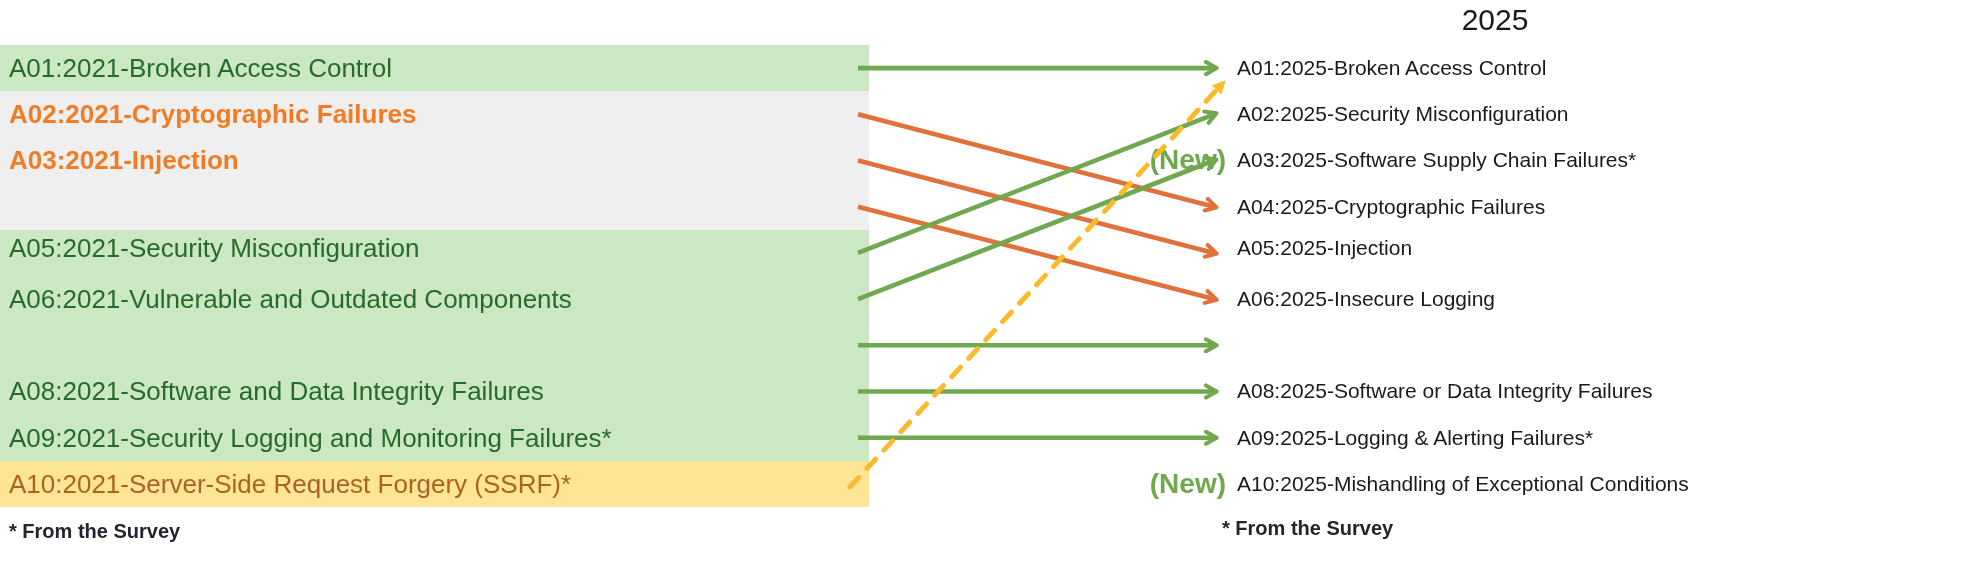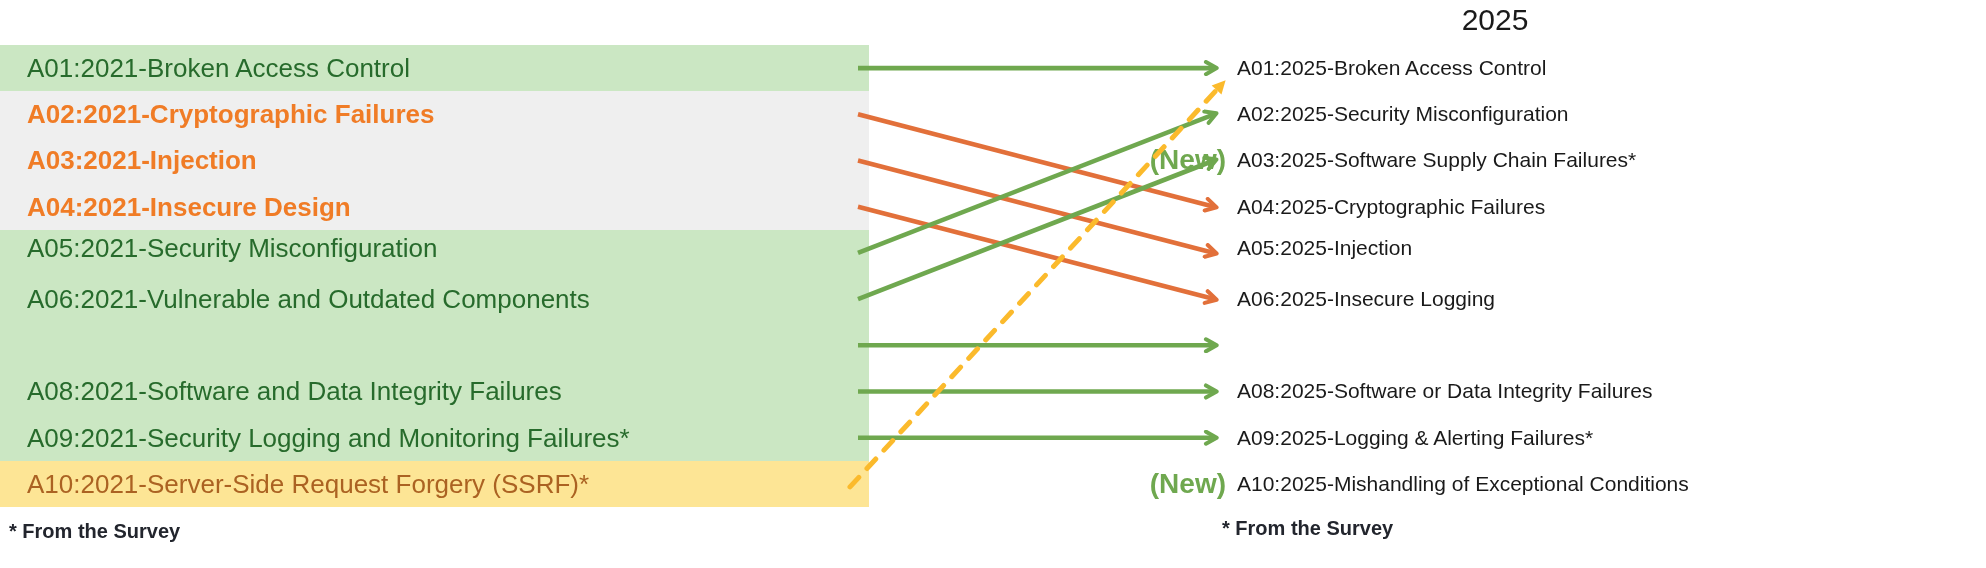--- a/index.html
+++ b/index.html
@@ -11,21 +11,21 @@
   .hdr-left{left:12px;width:660px;margin-top:44px;}
   .hdr-right{left:1230px;width:530px;}
   .bands{position:absolute;left:0;top:45px;width:869px;}
   .band{width:869px;}
   .band-green1{height:46.2px;background:var(--band-green,#cbe7c3);}
   .band-gray{height:138.6px;background:var(--band-gray,#efefef);}
   .band-green2{height:231px;background:var(--band-green,#cbe7c3);}
   .band-yellow{height:46.2px;background:var(--band-yellow,#fde595);}
   .lrow{
     position:absolute;left:0;width:869px;height:46.2px;line-height:46.2px;
-    padding-left:27px;box-sizing:border-box;font-size:26px;white-space:nowrap;
+    padding-left:9px;box-sizing:border-box;font-size:26px;white-space:nowrap;
   }
   .lg{color:var(--text-green,#276b2c);}
   .lo{color:var(--text-orange,#f07c26);font-weight:700;}
   .lb{color:var(--text-brown,#ab6222);}
   .rrow{
     position:absolute;left:1237px;height:46.2px;line-height:46.2px;
     font-size:21px;color:var(--text-dark,#1a1a1a);white-space:nowrap;
   }
   .newlab{
     position:absolute;left:1104px;width:122px;height:46.2px;line-height:46.2px;
@@ -49,21 +49,20 @@
   <div class="bands">
     <div class="band band-green1"></div>
     <div class="band band-gray"></div>
     <div class="band band-green2"></div>
     <div class="band band-yellow"></div>
   </div>
 
   <div class="lrow lg r1">A01:2021-Broken Access Control</div>
   <div class="lrow lo r2">A02:2021-Cryptographic Failures</div>
   <div class="lrow lo r3">A03:2021-Injection</div>
-  <div class="lrow lo r4">A04:2021-Insecure Design</div>
   <div class="lrow lg r5">A05:2021-Security Misconfiguration</div>
   <div class="lrow lg r6">A06:2021-Vulnerable and Outdated Components</div>
   <div class="lrow lg r8">A08:2021-Software and Data Integrity Failures</div>
   <div class="lrow lg r9">A09:2021-Security Logging and Monitoring Failures*</div>
   <div class="lrow lb r10">A10:2021-Server-Side Request Forgery (SSRF)*</div>
 
   <div class="rrow r1">A01:2025-Broken Access Control</div>
   <div class="rrow r2">A02:2025-Security Misconfiguration</div>
   <div class="rrow r3">A03:2025-Software Supply Chain Failures*</div>
   <div class="rrow r4">A04:2025-Cryptographic Failures</div>

